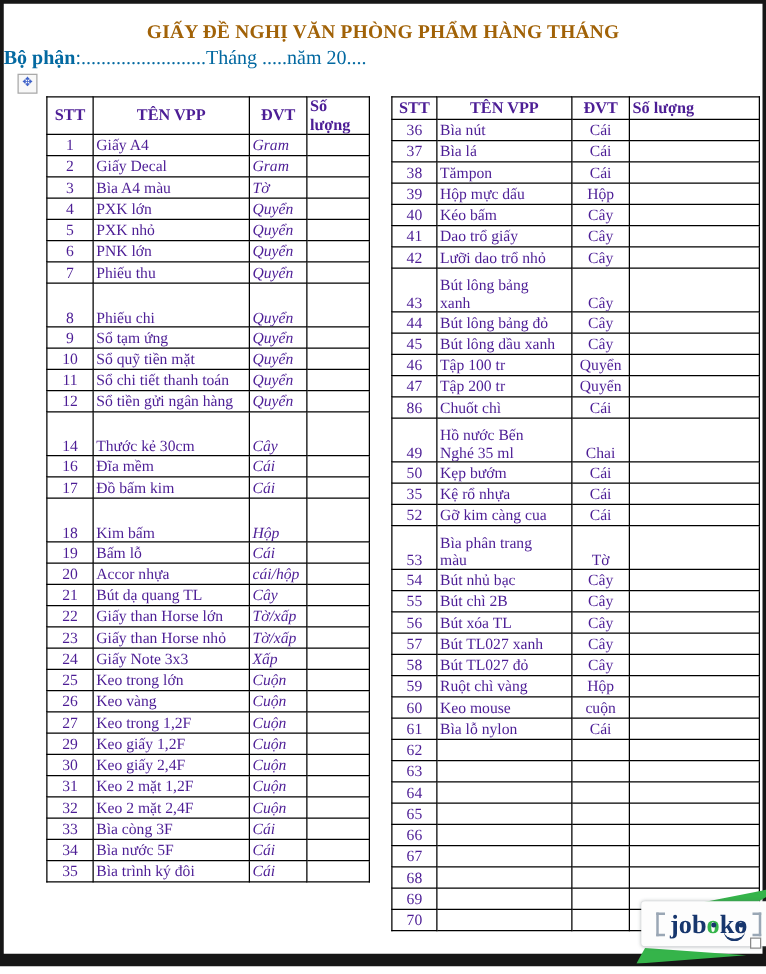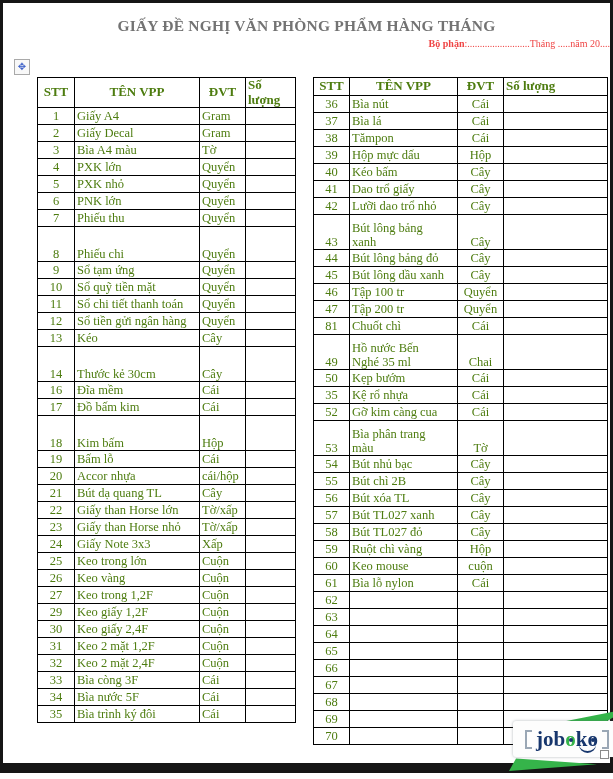--- a/index.html
+++ b/index.html
@@ -8,49 +8,49 @@
     font-family:"Liberation Serif", serif;
     position:relative;overflow:hidden;
   }
   .page{
     position:absolute;left:0;top:0;width:613px;height:773px;
     box-sizing:border-box;background:#fff;
     border:3px solid #161616;border-bottom-width:10px;
   }
   .title{
     margin-top:14px;text-align:center;font-weight:bold;
-    font-size:15.5px;letter-spacing:.2px;color:#737373;
+    font-size:15.5px;letter-spacing:.2px;color:#a16207;
   }
   .subtitle{
-    text-align:right;font-size:10px;margin-top:3px;color:#ef4444;
+    text-align:left;font-size:16px;margin-top:3px;color:#0369a1;
   }
   .subtitle b{font-weight:bold;}
   .move-handle{
     position:absolute;left:11px;top:56px;width:14px;height:14px;
     border:1px solid #a9a9a9;background:#f8f8f8;
     display:flex;align-items:center;justify-content:center;
     font-size:10px;color:#3f62c9;line-height:1;cursor:move;
     font-family:"DejaVu Sans", sans-serif;
   }
   table{
     border-collapse:collapse;table-layout:fixed;
     position:absolute;top:74px;background:#fff;
-    font-size:12.5px;color:#4d7c0f;
+    font-size:12.5px;color:#4c1d95;
   }
   #left-table{left:34px;width:258px;}
   #right-table{left:310px;width:294px;}
   th,td{
     border:1px solid #000;padding:0 2px;height:16px;
     line-height:1.12;overflow:hidden;vertical-align:middle;
   }
   th{font-weight:bold;font-size:13px;text-align:center;height:17px;}
   th.h-qty{text-align:left;}
   td.c-stt{text-align:center;}
   td.c-name{text-align:left;white-space:pre-line;}
-  #left-table td.c-unit{text-align:left;}
+  #left-table td.c-unit{text-align:left;font-style:italic;}
   #right-table td.c-unit{text-align:center;}
   tr.tall td{height:34px;vertical-align:bottom;}
   #left-table col.w-stt{width:37px;}  #left-table col.w-name{width:125px;}
   #left-table col.w-unit{width:46px;} #left-table col.w-qty{width:50px;}
   #right-table col.w-stt{width:36px;} #right-table col.w-name{width:108px;}
   #right-table col.w-unit{width:46px;}#right-table col.w-qty{width:104px;}
   .resize-handle{
     position:absolute;left:597px;top:747px;width:7px;height:7px;
     background:#fff;border:1px solid #8a8a8a;cursor:nwse-resize;
   }
@@ -182,26 +182,20 @@
           <td class="c-name">Sổ chi tiết thanh toán</td>
           <td class="c-unit">Quyển</td>
           <td class="c-qty"></td>
         </tr>
         <tr>
           <td class="c-stt">12</td>
           <td class="c-name">Sổ tiền gửi ngân hàng</td>
           <td class="c-unit">Quyển</td>
           <td class="c-qty"></td>
         </tr>
-        <tr>
-          <td class="c-stt">13</td>
-          <td class="c-name">Kéo</td>
-          <td class="c-unit">Cây</td>
-          <td class="c-qty"></td>
-        </tr>
         <tr class="tall">
           <td class="c-stt">14</td>
           <td class="c-name">Thước kẻ 30cm</td>
           <td class="c-unit">Cây</td>
           <td class="c-qty"></td>
         </tr>
         <tr>
           <td class="c-stt">16</td>
           <td class="c-name">Đĩa mềm</td>
           <td class="c-unit">Cái</td>
@@ -401,21 +395,21 @@
           <td class="c-unit">Quyển</td>
           <td class="c-qty"></td>
         </tr>
         <tr>
           <td class="c-stt">47</td>
           <td class="c-name">Tập 200 tr</td>
           <td class="c-unit">Quyển</td>
           <td class="c-qty"></td>
         </tr>
         <tr>
-          <td class="c-stt">81</td>
+          <td class="c-stt">86</td>
           <td class="c-name">Chuốt chì</td>
           <td class="c-unit">Cái</td>
           <td class="c-qty"></td>
         </tr>
         <tr class="tall">
           <td class="c-stt">49</td>
           <td class="c-name">Hồ nước Bến
 Nghé 35 ml</td>
           <td class="c-unit">Chai</td>
           <td class="c-qty"></td>

